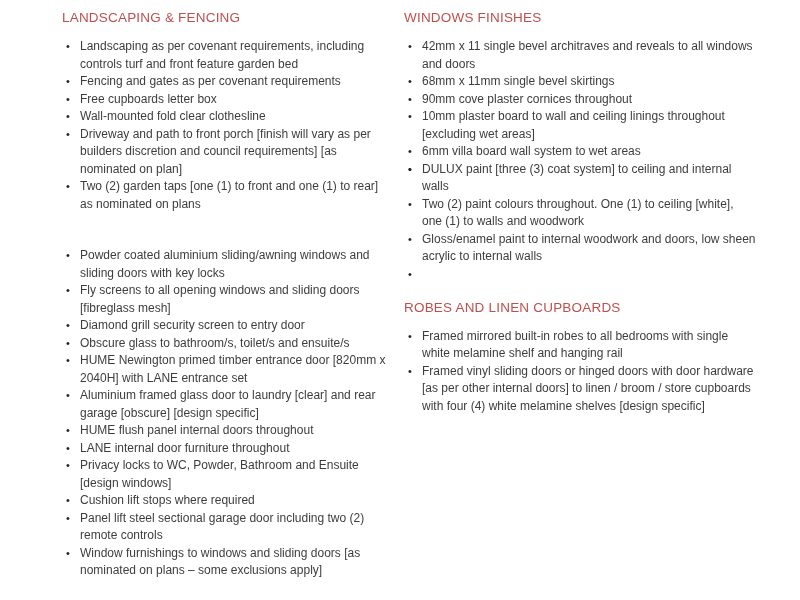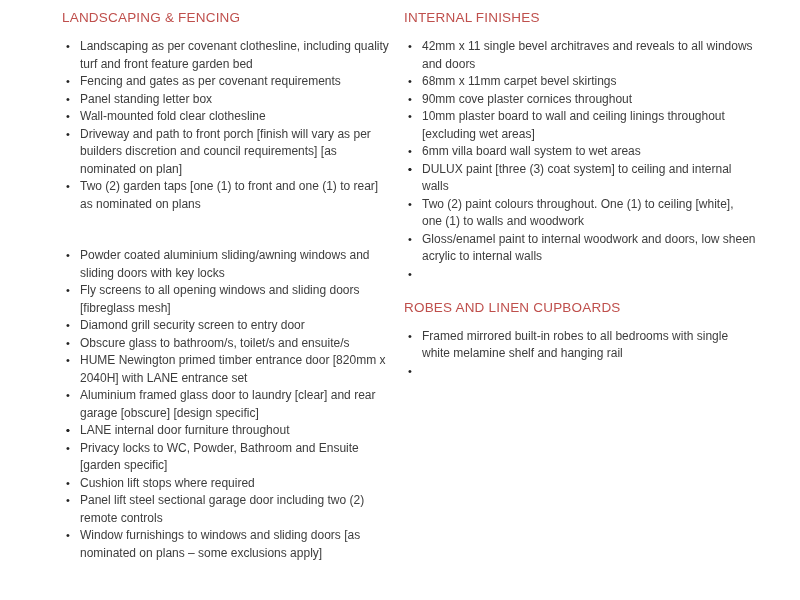--- a/index.html
+++ b/index.html
@@ -57,31 +57,31 @@
 <body>
 
 <div class="page">
   <div class="columns">
     <div class="col col-left">
   <div class="section">
     <h2 class="section-title">LANDSCAPING &amp; FENCING</h2>
     <ul class="spec-list">
   <li>
     <span class="bullet">•</span>
-    <span>Landscaping as per covenant clothesline, including quality turf and front feature garden bed</span>
+    <span>Landscaping as per covenant requirements, including controls turf and front feature garden bed</span>
   </li>
 
   <li>
     <span class="bullet">•</span>
     <span>Fencing and gates as per covenant requirements</span>
   </li>
 
   <li>
     <span class="bullet">•</span>
-    <span>Panel standing letter box</span>
+    <span>Free cupboards letter box</span>
   </li>
 
   <li>
     <span class="bullet">•</span>
     <span>Wall-mounted fold clear clothesline</span>
   </li>
 
   <li>
     <span class="bullet">•</span>
     <span>Driveway and path to front porch [finish will vary as per builders discretion and council requirements] [as nominated on plan]</span>
@@ -121,30 +121,31 @@
     <span>HUME Newington primed timber entrance door [820mm x 2040H] with LANE entrance set</span>
   </li>
 
   <li>
     <span class="bullet">•</span>
     <span>Aluminium framed glass door to laundry [clear] and rear garage [obscure] [design specific]</span>
   </li>
 
   <li>
     <span class="bullet">•</span>
+    <span>HUME flush panel internal doors throughout</span>
   </li>
 
   <li>
     <span class="bullet">•</span>
     <span>LANE internal door furniture throughout</span>
   </li>
 
   <li>
     <span class="bullet">•</span>
-    <span>Privacy locks to WC, Powder, Bathroom and Ensuite [garden specific]</span>
+    <span>Privacy locks to WC, Powder, Bathroom and Ensuite [design windows]</span>
   </li>
 
   <li>
     <span class="bullet">•</span>
     <span>Cushion lift stops where required</span>
   </li>
 
   <li>
     <span class="bullet">•</span>
     <span>Panel lift steel sectional garage door including two (2) remote controls</span>
@@ -152,30 +153,30 @@
 
   <li>
     <span class="bullet">•</span>
     <span>Window furnishings to windows and sliding doors [as nominated on plans – some exclusions apply]</span>
   </li>
 </ul>
   </div>
 </div>
     <div class="col col-right">
   <div class="section">
-    <h2 class="section-title">INTERNAL FINISHES</h2>
+    <h2 class="section-title">WINDOWS FINISHES</h2>
     <ul class="spec-list">
   <li>
     <span class="bullet">•</span>
     <span>42mm x 11 single bevel architraves and reveals to all windows and doors</span>
   </li>
 
   <li>
     <span class="bullet">•</span>
-    <span>68mm x 11mm carpet bevel skirtings</span>
+    <span>68mm x 11mm single bevel skirtings</span>
   </li>
 
   <li>
     <span class="bullet">•</span>
     <span>90mm cove plaster cornices throughout</span>
   </li>
 
   <li>
     <span class="bullet">•</span>
     <span>10mm plaster board to wall and ceiling linings throughout [excluding wet areas]</span>
@@ -214,18 +215,19 @@
   <div class="section">
     <h2 class="section-title">ROBES AND LINEN CUPBOARDS</h2>
     <ul class="spec-list">
   <li>
     <span class="bullet">•</span>
     <span>Framed mirrored built-in robes to all bedrooms with single white melamine shelf and hanging rail</span>
   </li>
 
   <li>
     <span class="bullet">•</span>
+    <span>Framed vinyl sliding doors or hinged doors with door hardware [as per other internal doors] to linen / broom / store cupboards with four (4) white melamine shelves [design specific]</span>
   </li>
 </ul>
   </div>
 </div>
   </div>
 </div>
 
 </body></html>

